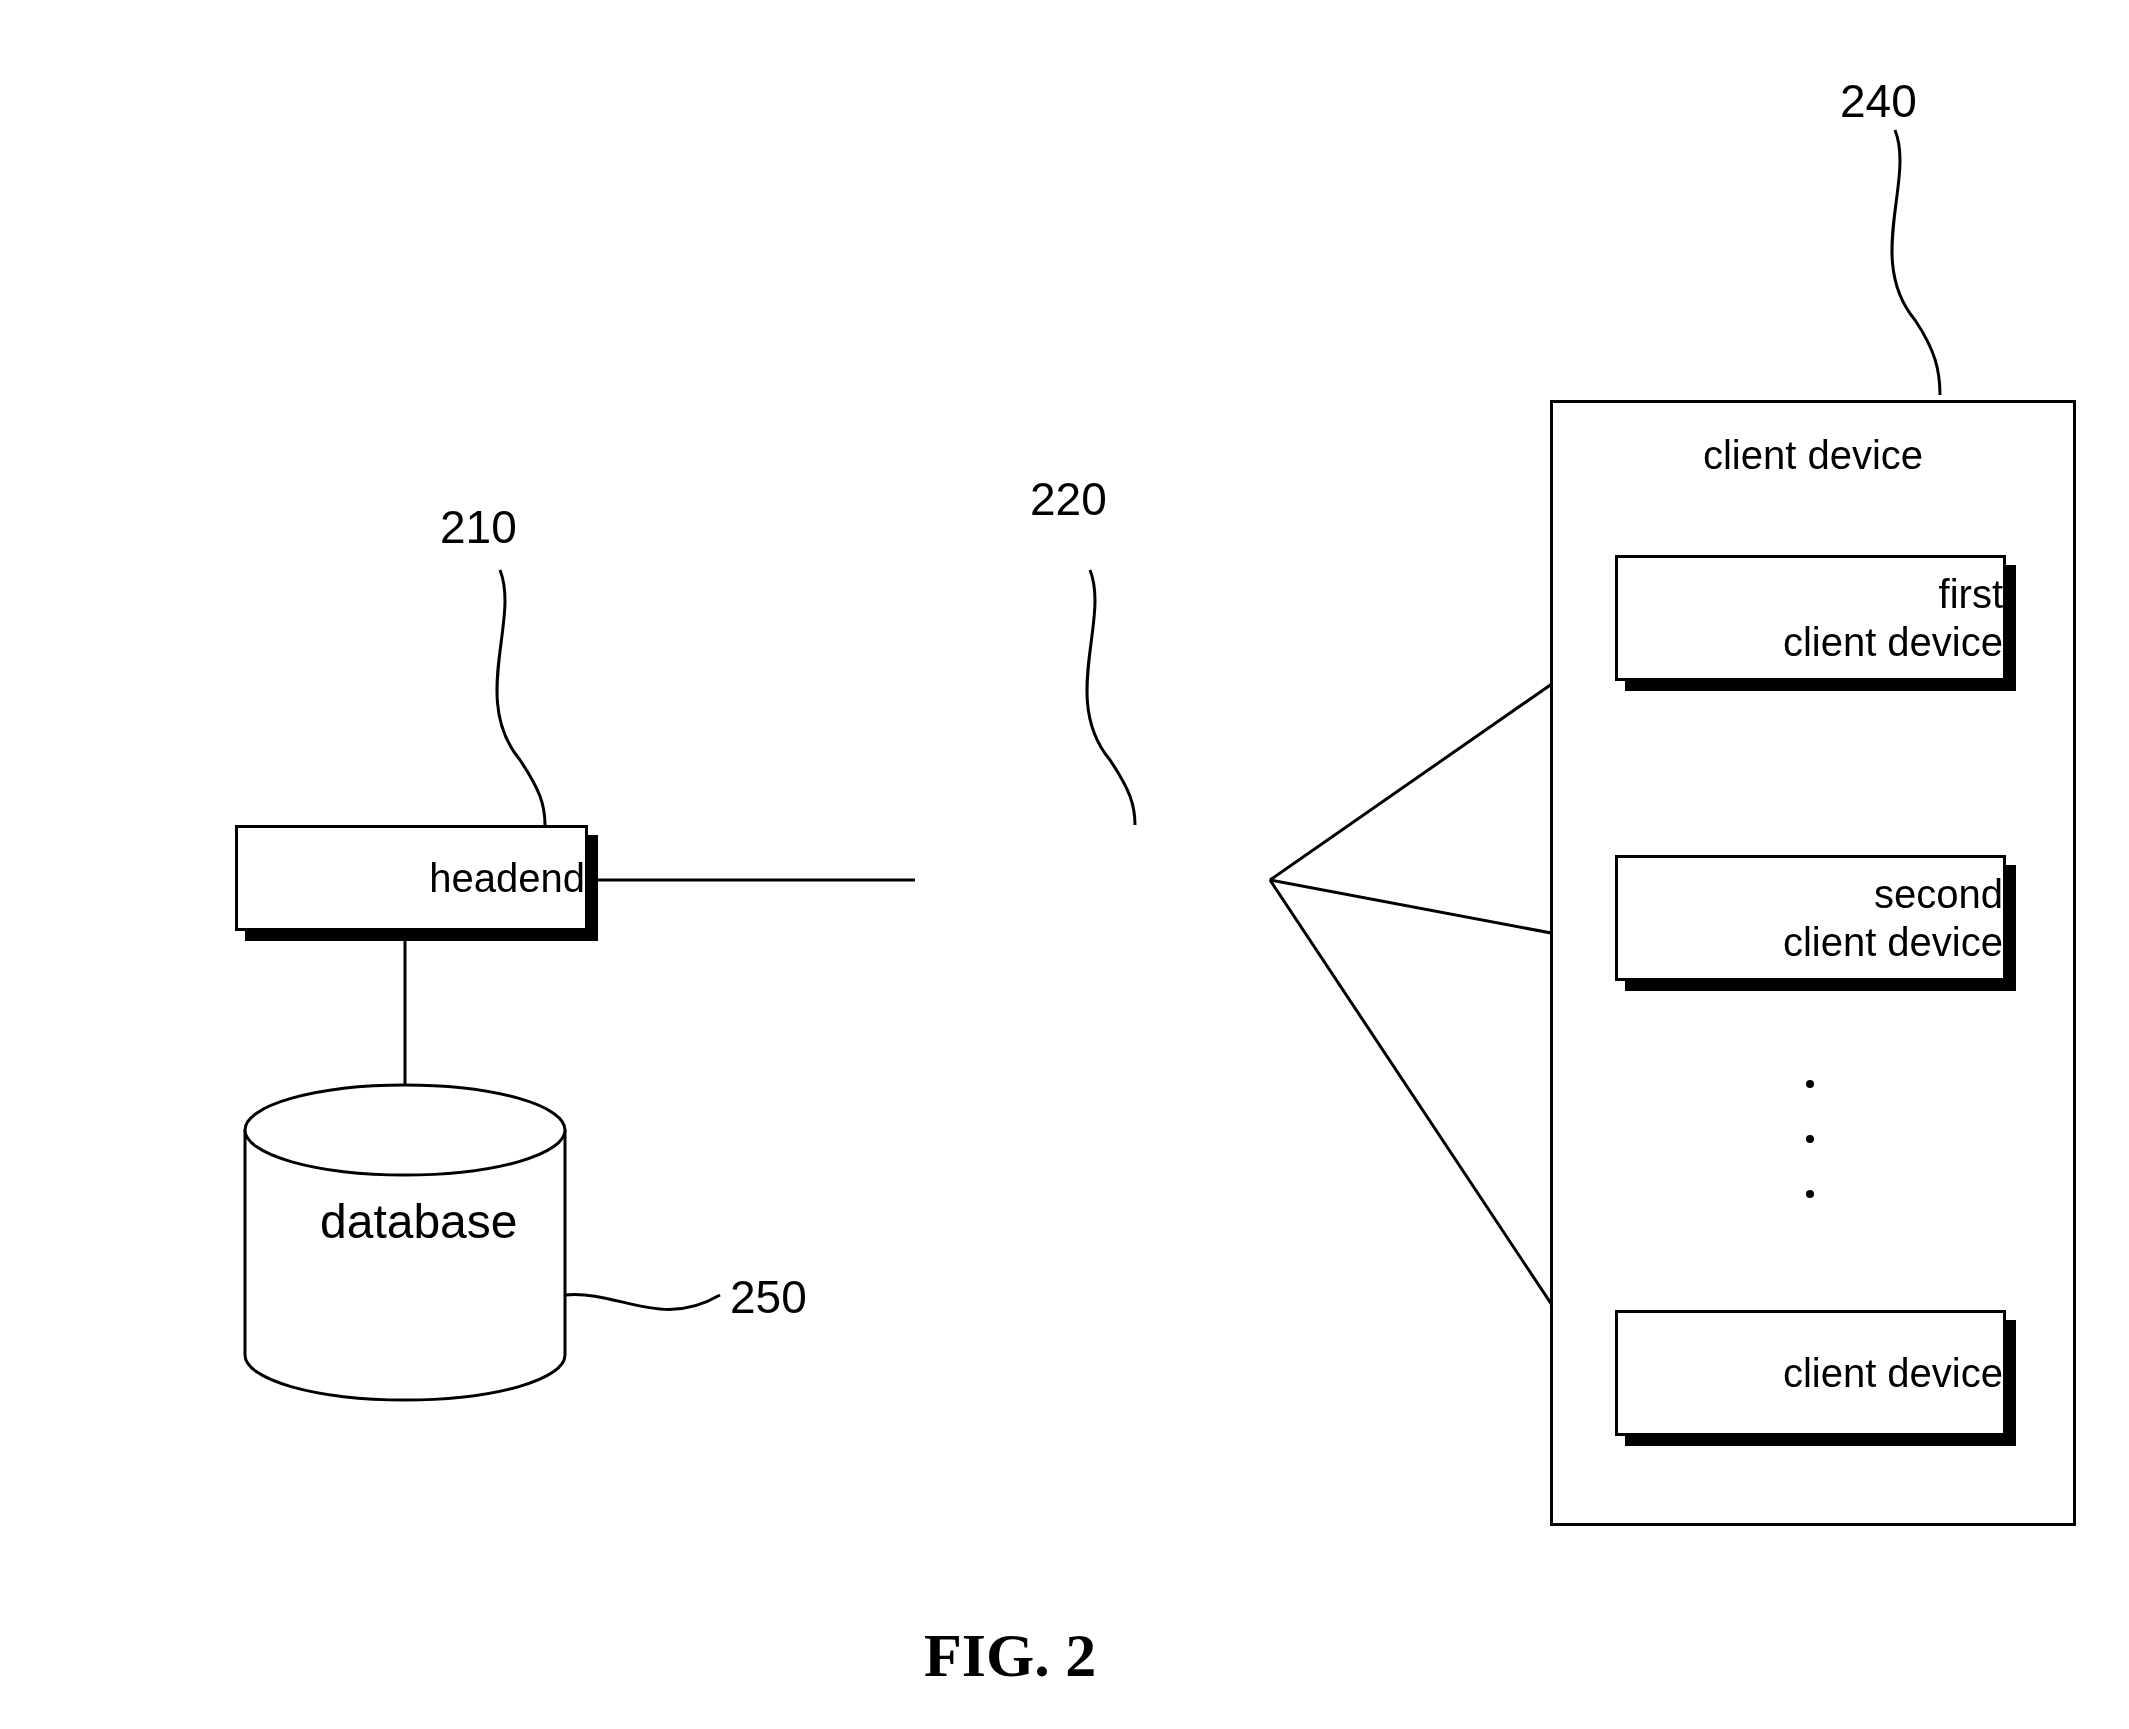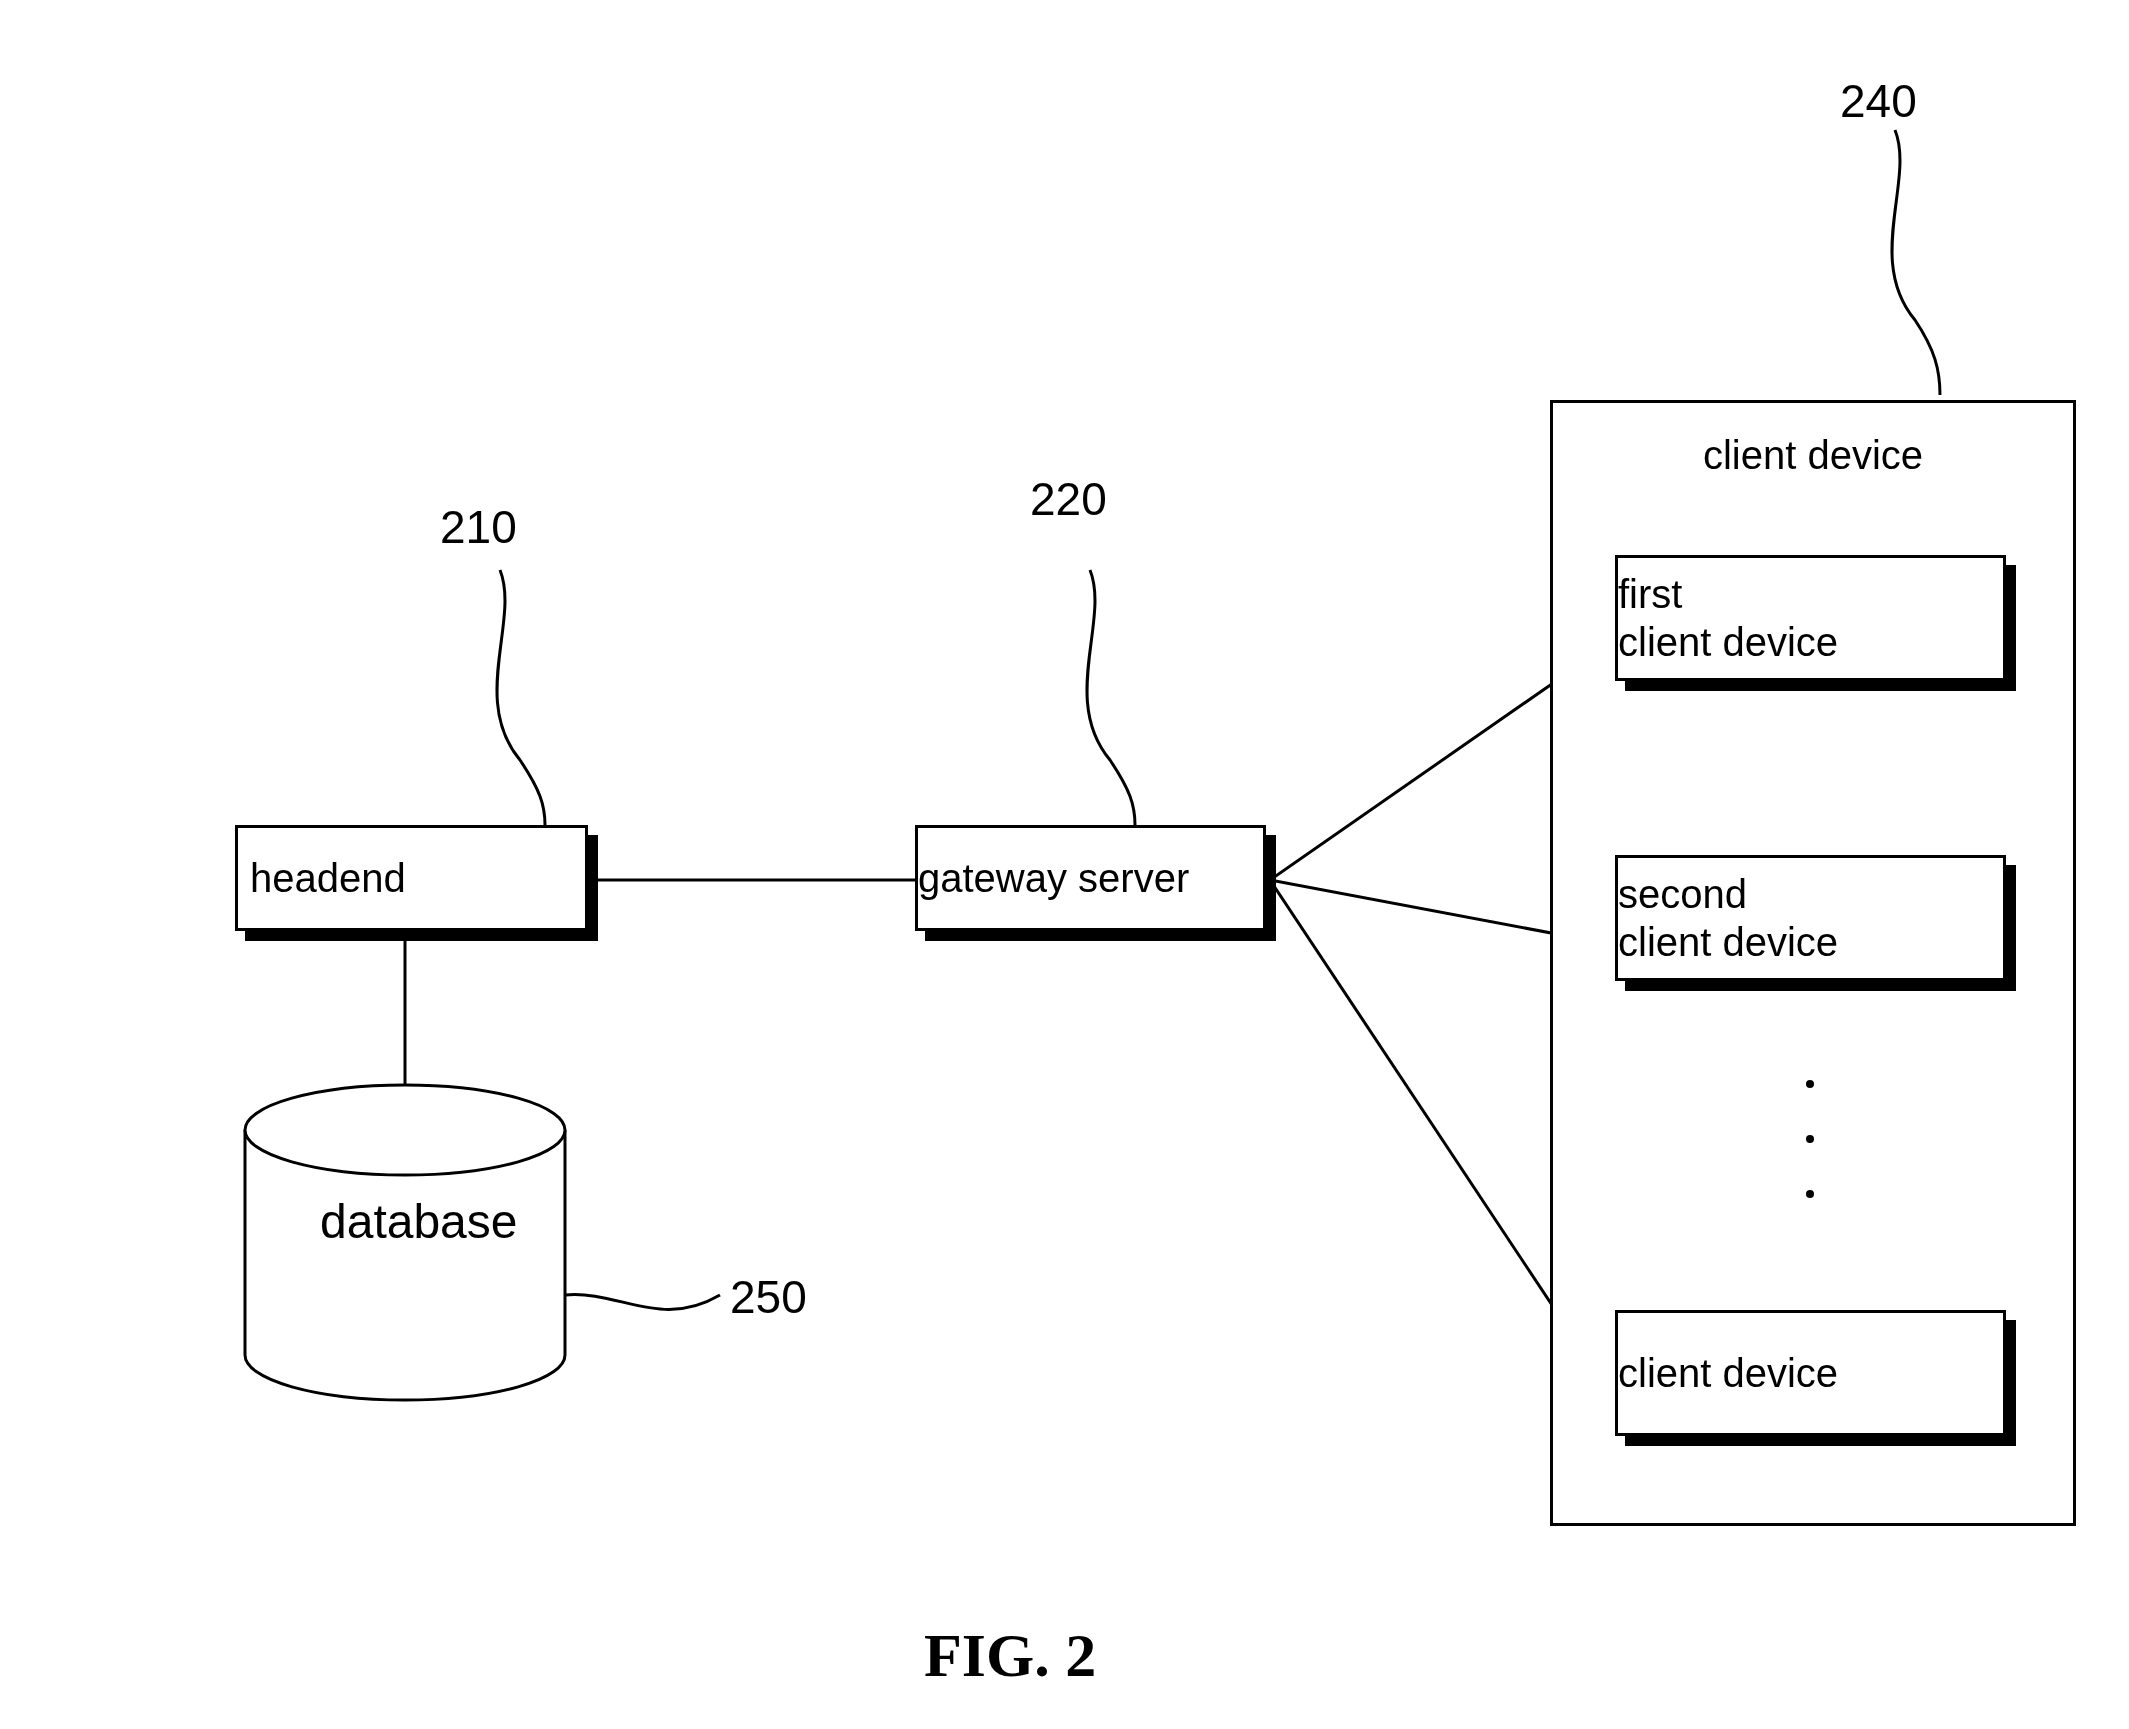--- a/index.html
+++ b/index.html
@@ -13,21 +13,21 @@
     position: relative;
     width: 2129px;
     height: 1729px;
     background: #ffffff;
   }
   .shadow-box {
     position: absolute;
     background: #ffffff;
     border: 3px solid #000;
     box-shadow: 10px 10px 0 #000;
-    text-align: left;
+    text-align: right;
     display: flex;
     flex-direction: column;
     justify-content: center;
     font-size: 40px;
     line-height: 1.2;
   }
   .plain-box {
     position: absolute;
     background: #ffffff;
     border: 3px solid #000;
@@ -104,23 +104,20 @@
 
   <div class="label" style="left:440px; top:500px;text-align:center;">210</div>
   <div class="label" style="left:1030px; top:472px;">220</div>
   <div class="label" style="left:730px; top:1270px;">250</div>
   <div class="label" style="left:1840px; top:74px;">240</div>
 
   <div class="shadow-box" style="left:235px; top:825px; width:335px; height:100px;padding-left:12px;">
     <span>headend</span>
   </div>
 
-  <div class="shadow-box" style="left:915px; top:825px; width:345px; height:100px;">
-    <span>gateway server</span>
-  </div>
 
   <div class="label" style="left:320px; top:1194px; font-size:48px;">database</div>
 
   <div class="plain-box" style="left:1550px; top:400px; width:520px; height:1120px; justify-content:flex-start;">
     <div style="margin-top:30px;">client device</div>
   </div>
 
   <div class="shadow-box" style="left:1615px; top:555px; width:385px; height:120px;">
     <span>first</span>
     <span>client device</span>

